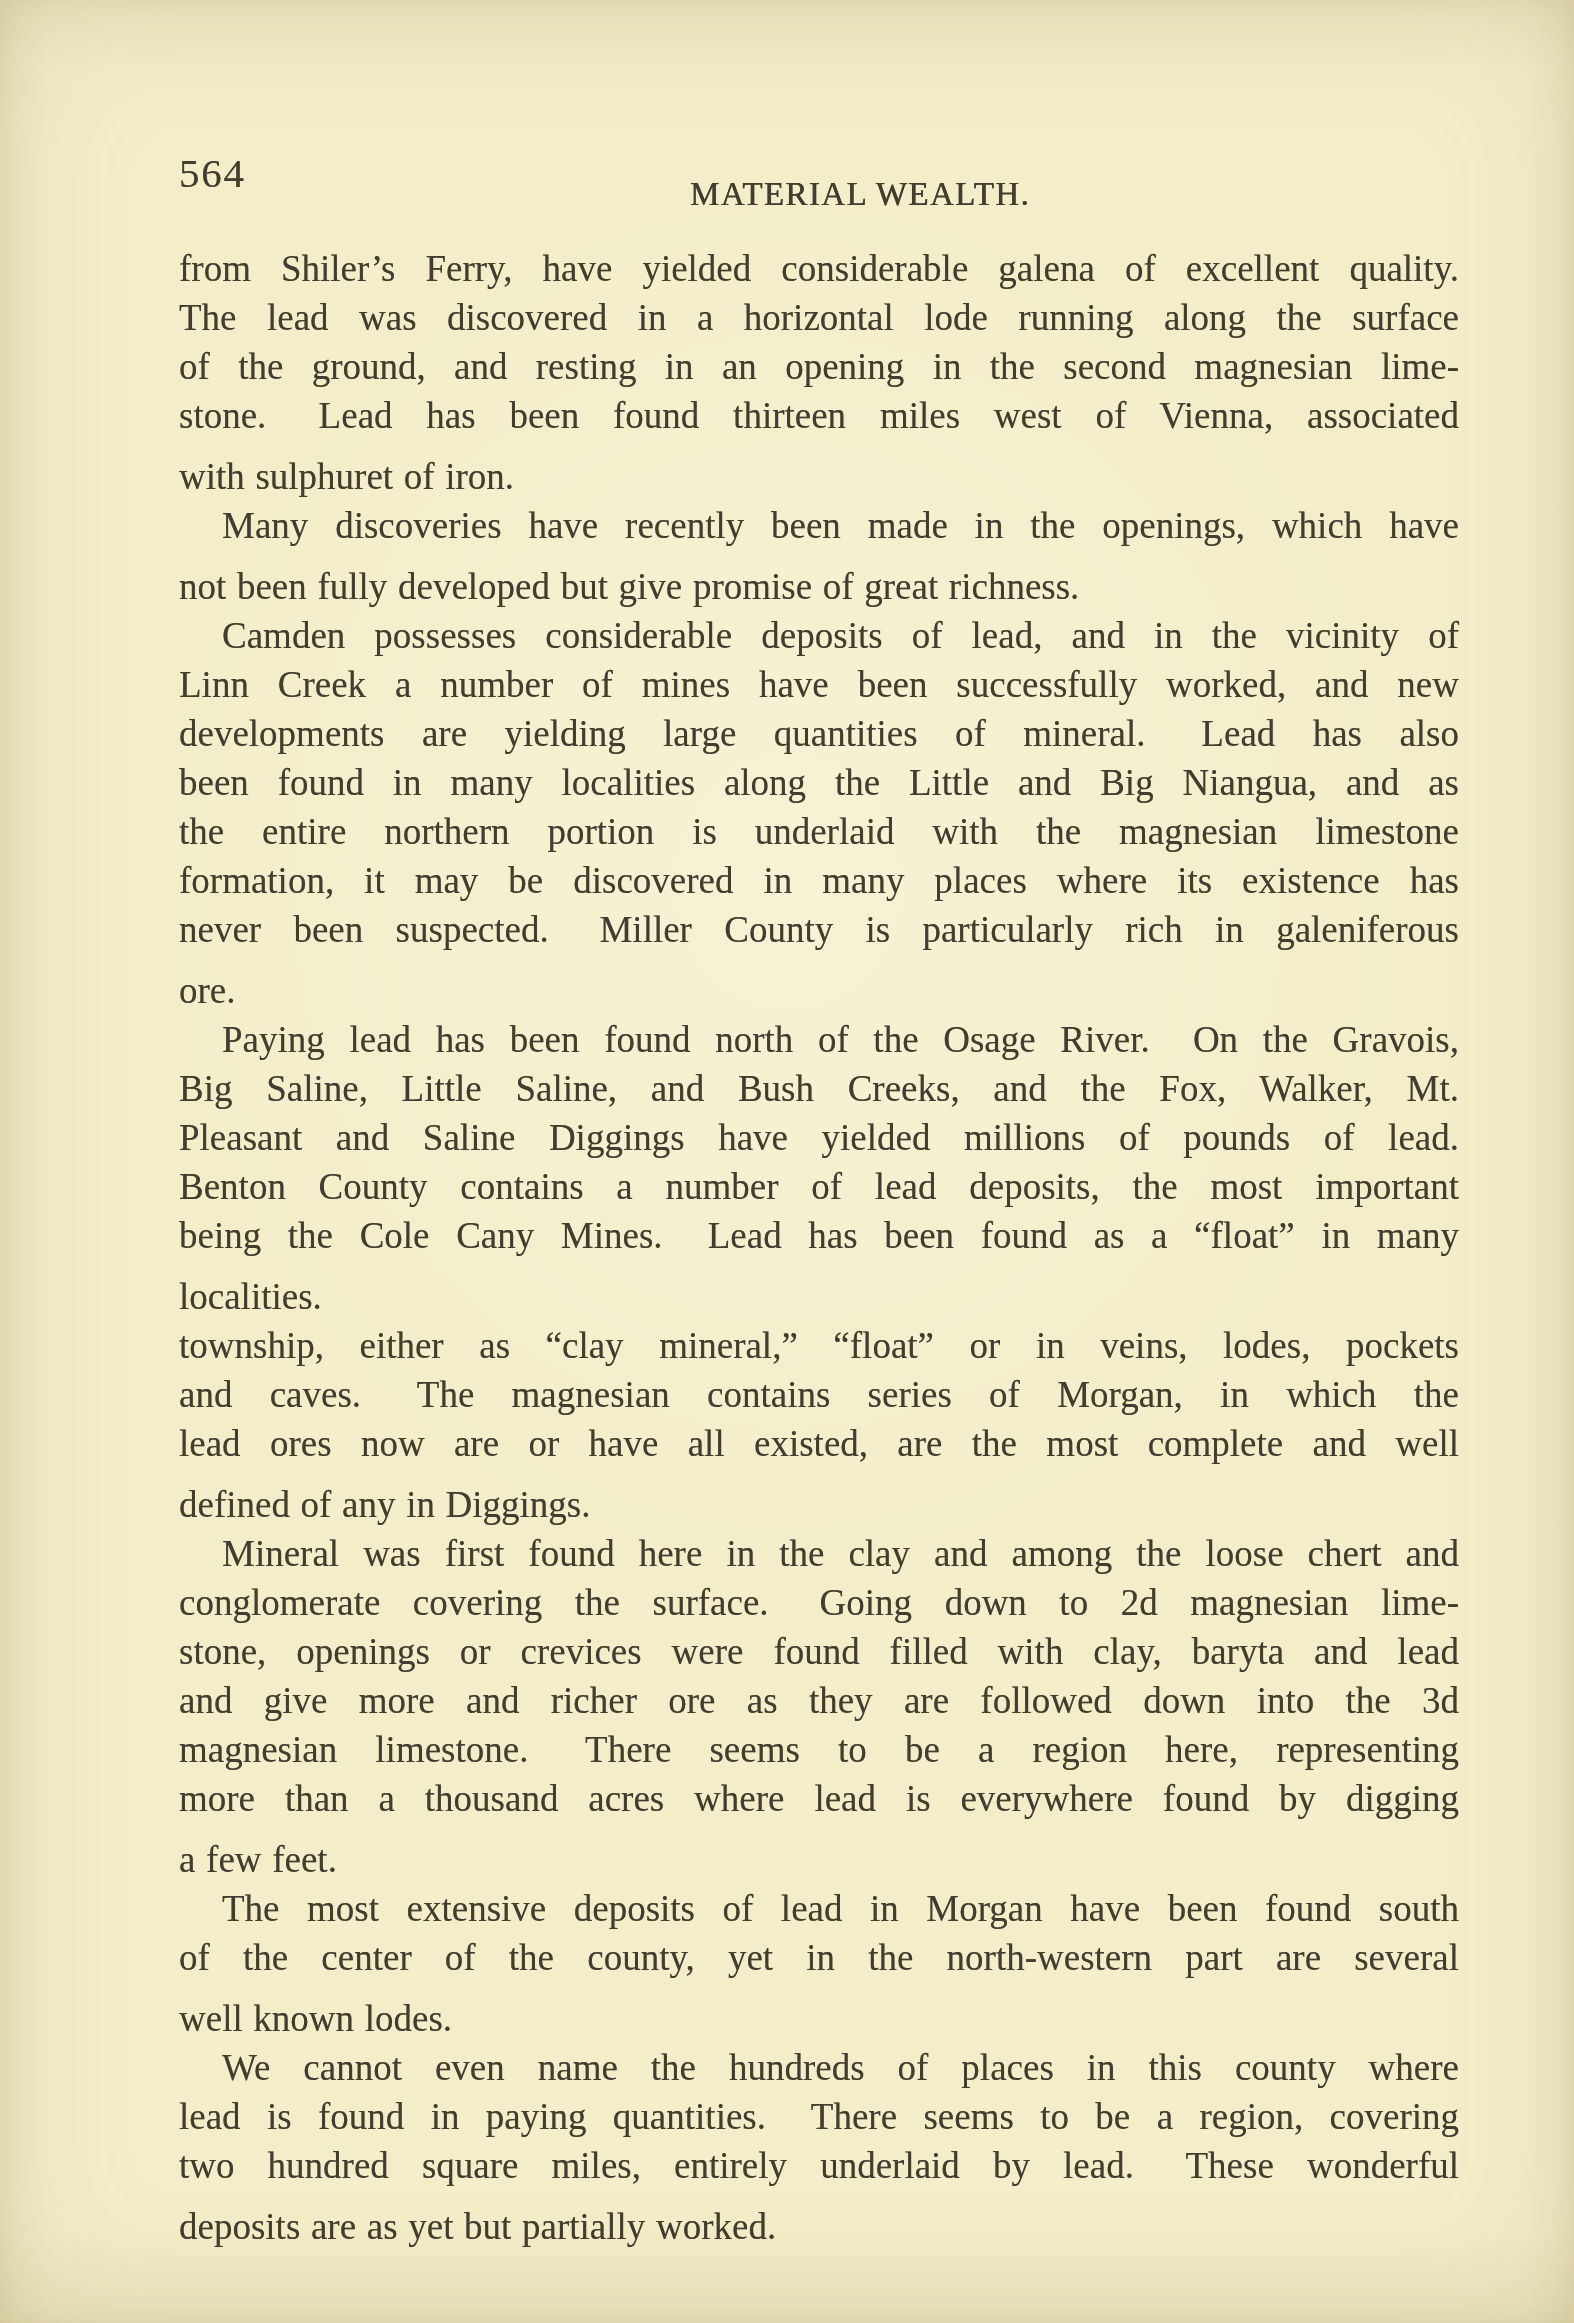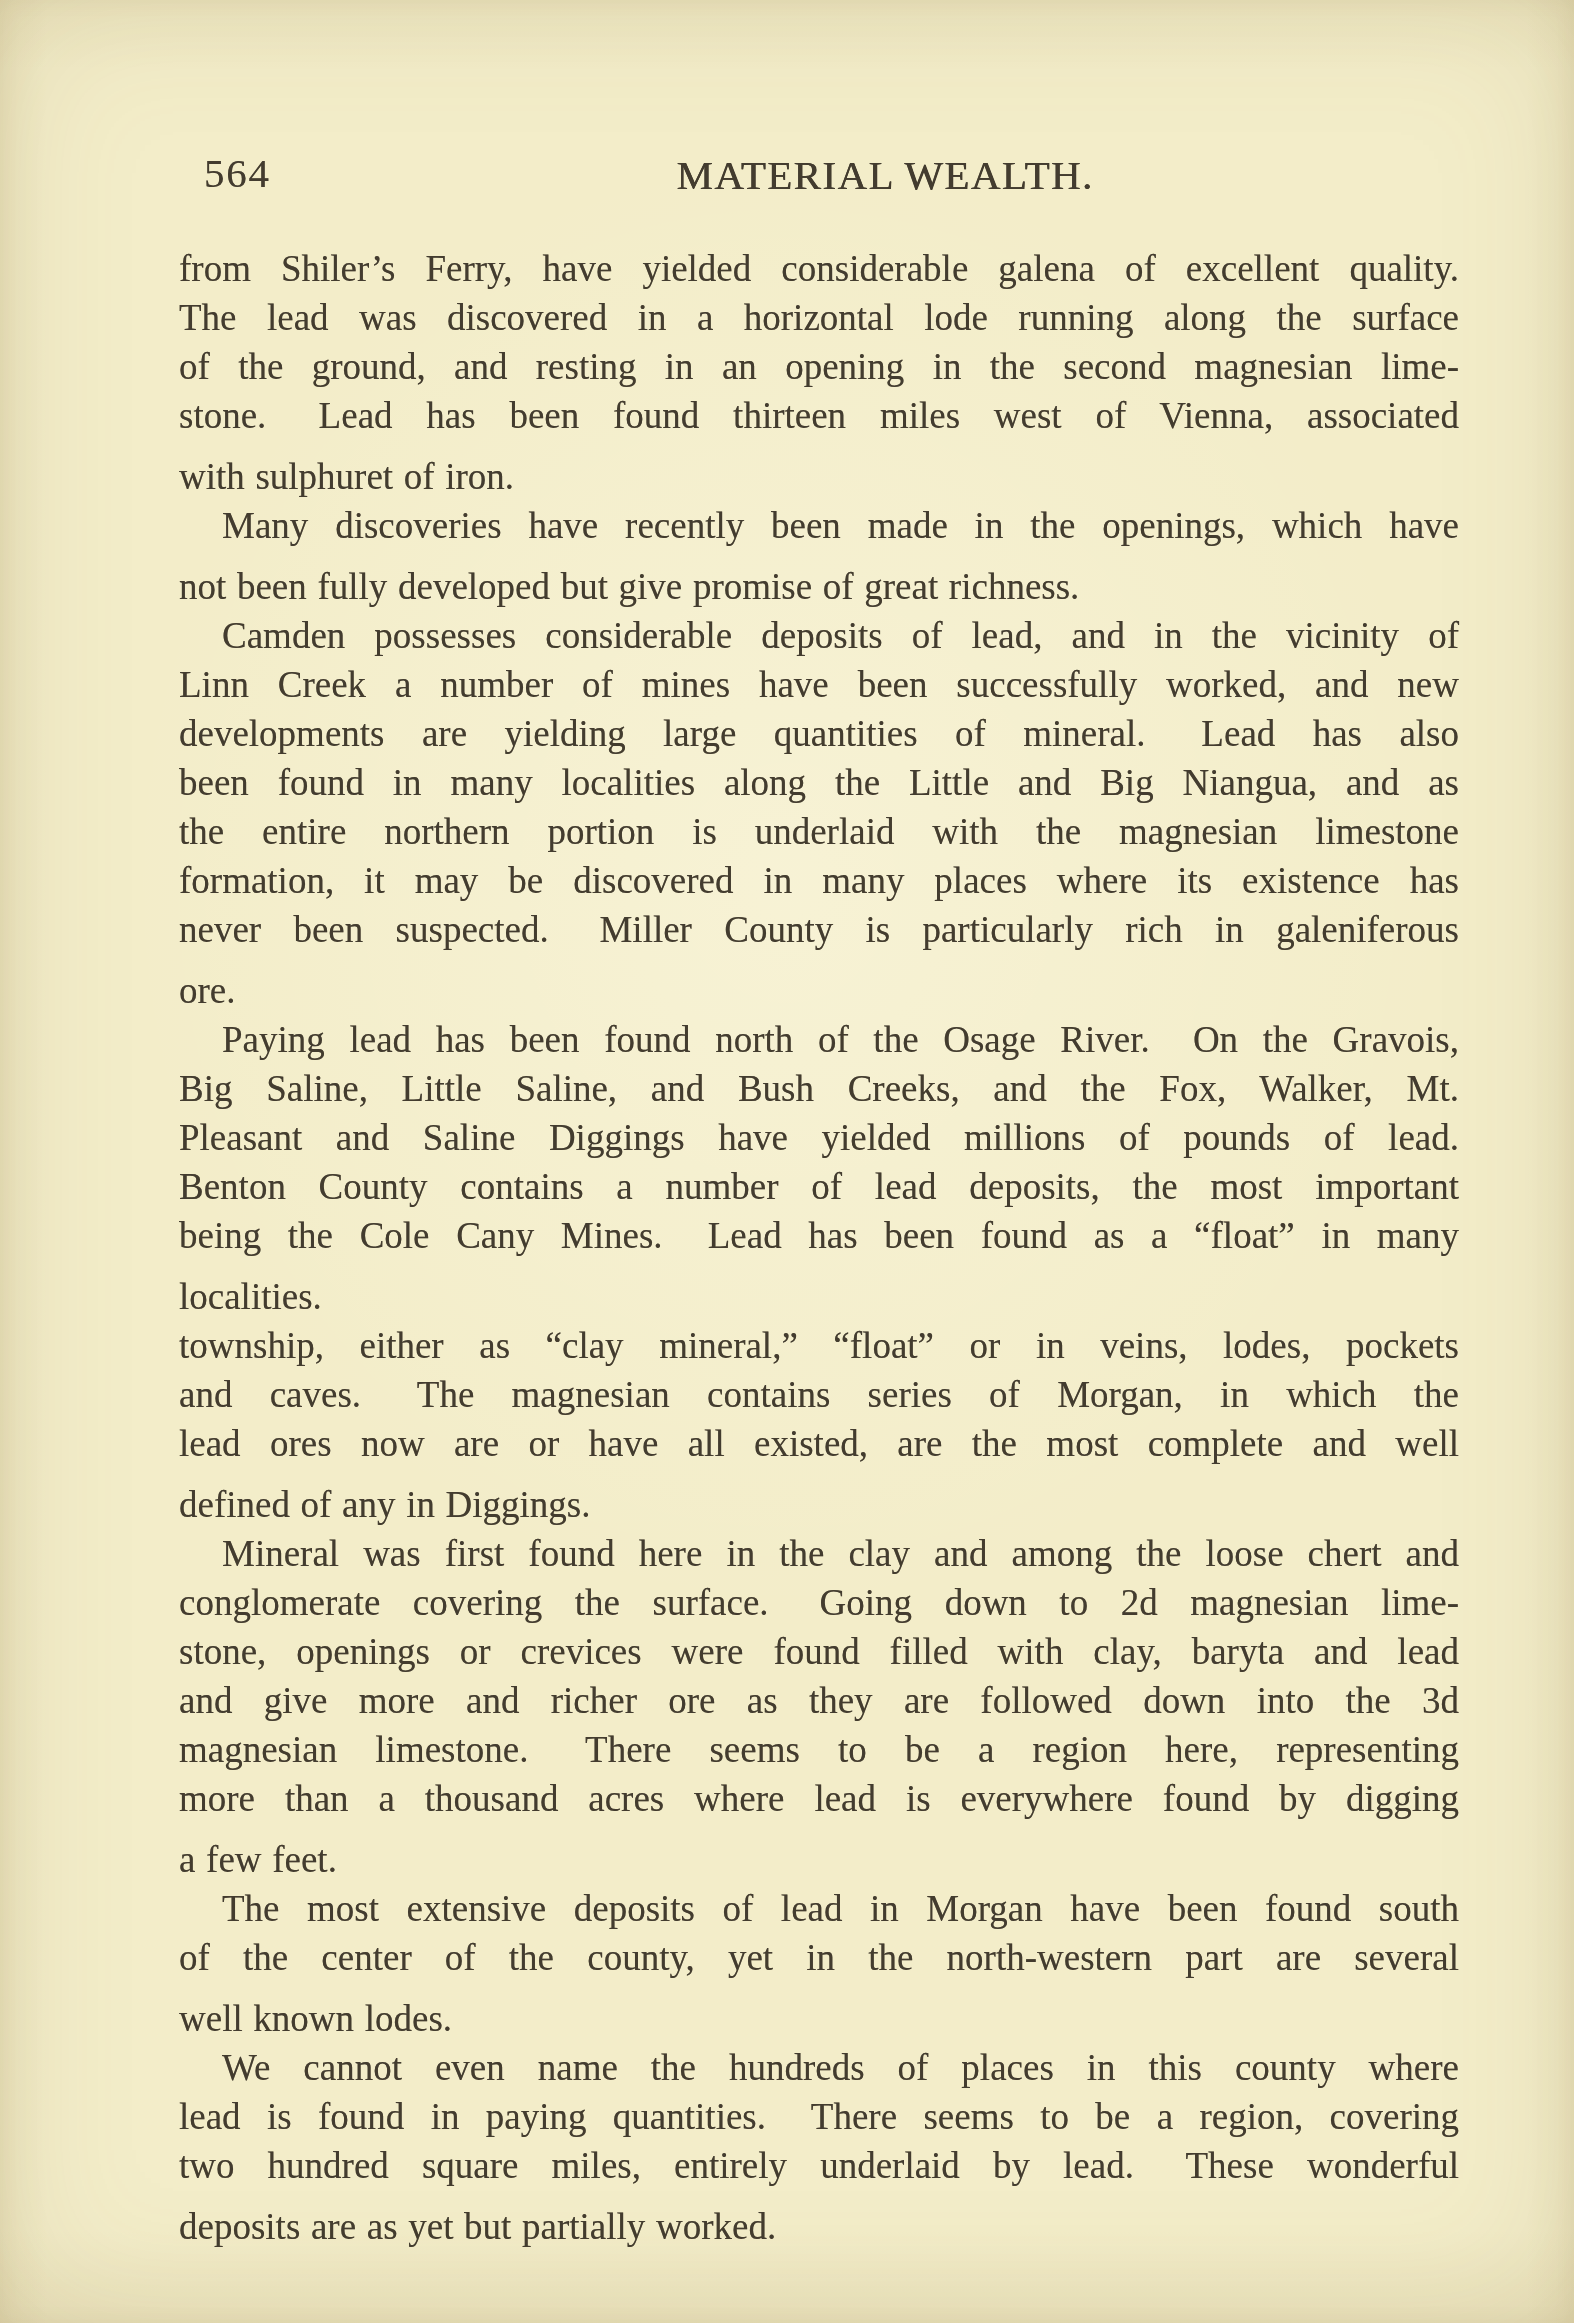--- a/index.html
+++ b/index.html
@@ -20,31 +20,30 @@
       linear-gradient(180deg, rgba(170,148,90,0.08) 0%, rgba(170,148,90,0) 3%, rgba(170,148,90,0) 96%, rgba(170,148,90,0.10) 100%),
       var(--paper);
   }
   .page::after{
     content:"";position:absolute;inset:0;pointer-events:none;
     box-shadow:inset 0 0 145px rgba(125,105,55,0.14), inset 0 0 20px rgba(125,105,55,0.07);
   }
   .header{
     position:absolute;left:179px;top:152px;width:1280px;height:56px;
     color:var(--ink);
-    margin-left:25px;
   }
   .page-num{
     position:absolute;left:0;top:0;
     font-size:41px;line-height:43px;
     letter-spacing:1.8px;
     text-shadow:0 0 0.5px rgba(60,52,38,0.55);
   }
   .running-head{
-    position:absolute;left:0;right:0;top:5px;text-align:center;
-    font-size:41px;line-height:36px;letter-spacing:1.4px;
+    position:absolute;left:0;right:0;top:24px;text-align:center;
+    font-size:33px;line-height:36px;letter-spacing:1.4px;
     transform:translateX(41px);
     text-shadow:0.4px 0 0 currentColor, 0 0 0.5px rgba(60,52,38,0.5);
   }
   .text-block{
     position:absolute;left:179px;top:244px;width:1280px;
     font-size:37px;line-height:49px;color:var(--ink);
     word-spacing:1.4px;
     text-shadow:0 0 0.6px rgba(62,54,38,0.5);
   }
   .line{

